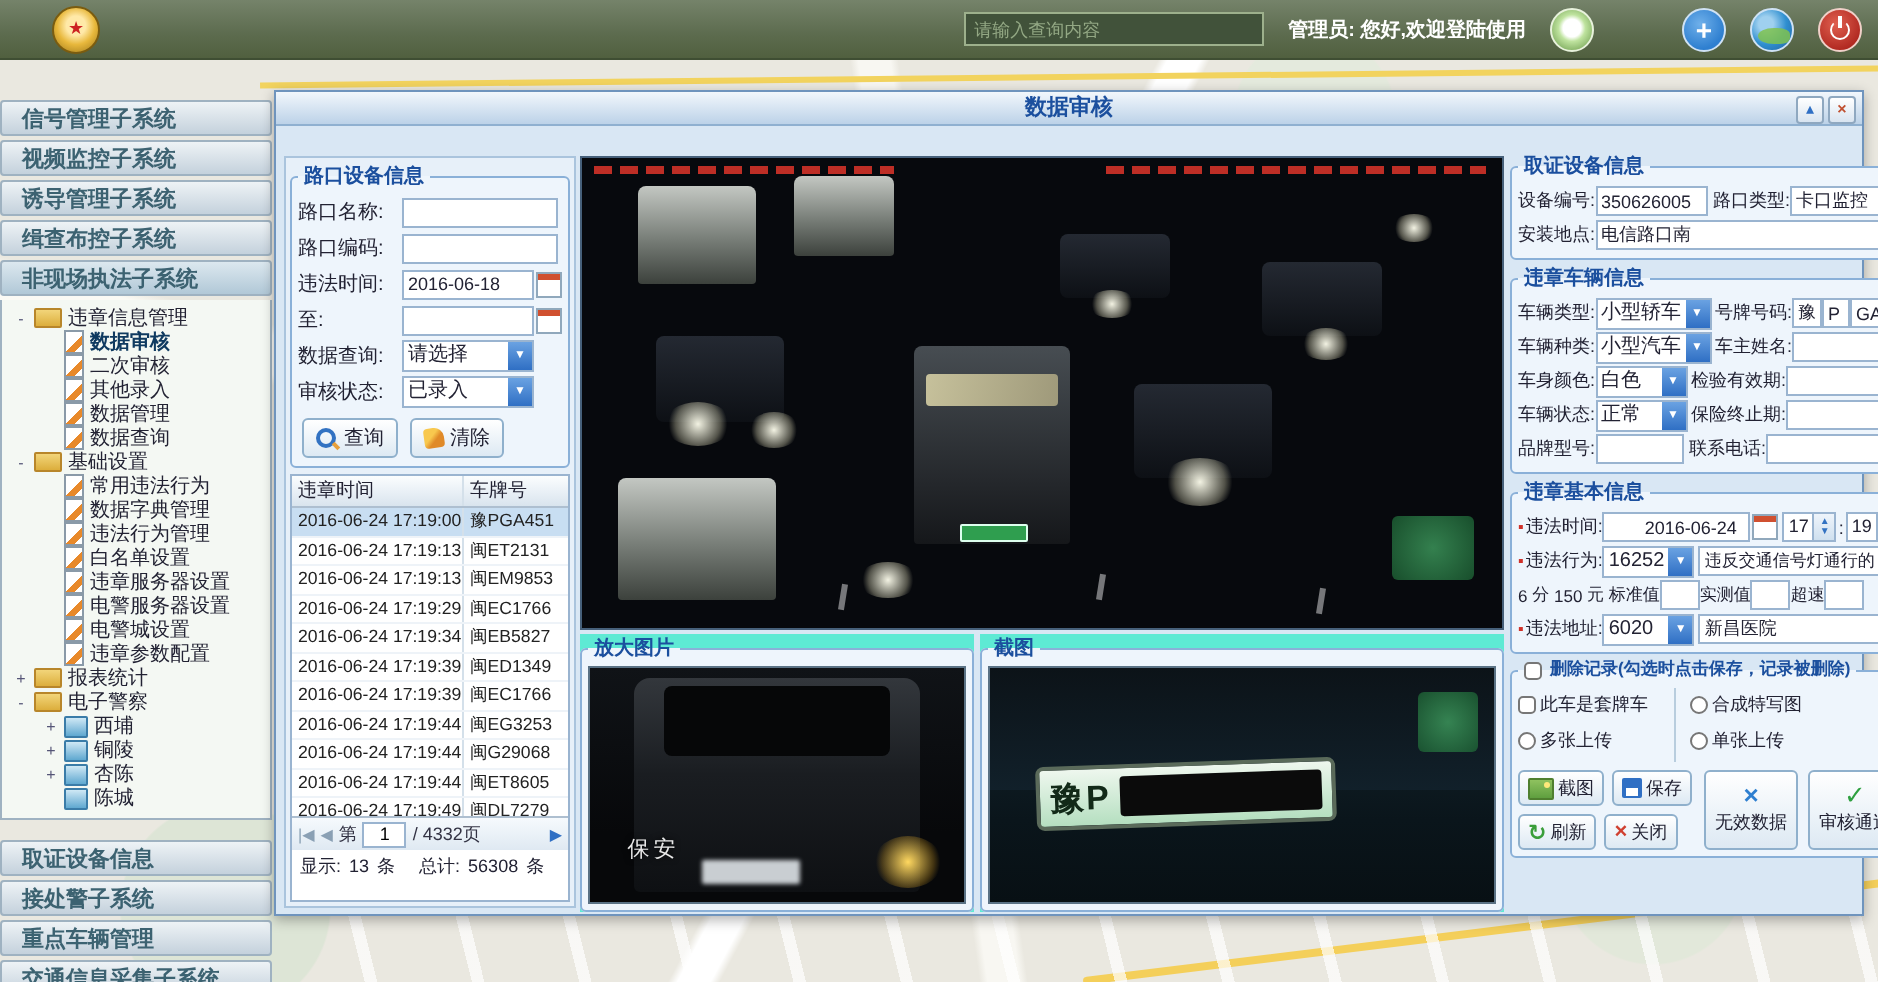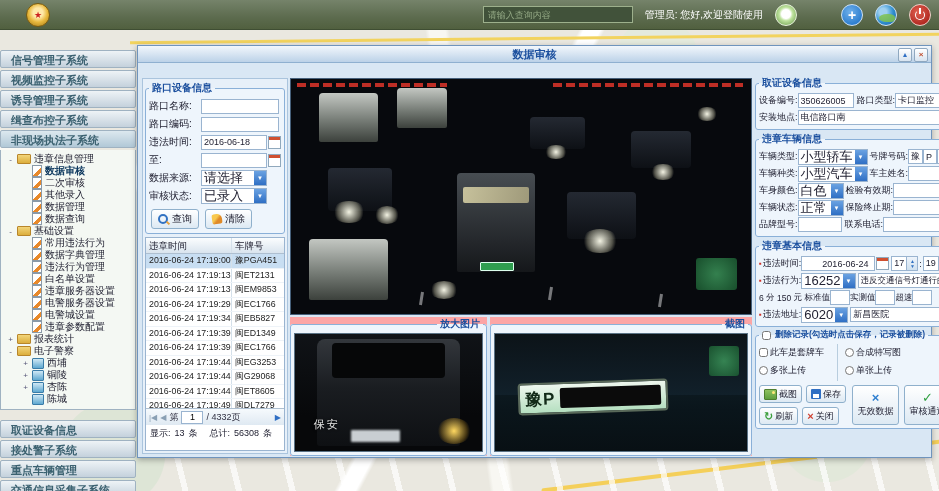--- a/index.html
+++ b/index.html
@@ -22,21 +22,21 @@
   .hdr{position:absolute;left:0;top:0;width:939px;height:30px;display:flex;align-items:center;
        background:linear-gradient(#75836a,#5c6b4e 60%,#51603f);border-bottom:1px solid #3f4e33;box-sizing:border-box;padding:0 8px;z-index:40;}
   .badge{width:22px;height:22px;border-radius:50%;flex:none;margin-left:18px;
        background:radial-gradient(circle at 50% 40%,#ffe9a8 0 28%,#e8b83c 55%,#9a7418 100%);
        border:1px solid #7a5c10;display:flex;align-items:center;justify-content:center;color:#c22;font-size:9px;}
   .hdr-title{color:#fff;font-size:15px;font-weight:bold;letter-spacing:3px;margin-left:14px;text-shadow:0 1px 1px #3a4a2c;}
   .hdr-right{margin-left:auto;display:flex;align-items:center;gap:12px;}
   .hdr-search{width:140px;height:15px;background:#41523a;border:1px solid #9db08c;color:#d8e6c8;
        font-size:9px;padding:0 4px;font-family:inherit;}
   .hdr-search::placeholder{color:#93a884;}
-  .welcome{color:#fff;font-size:10px;white-space:nowrap;}
+  .welcome{color:#fff;font-size:10px;white-space:nowrap;font-weight:bold;}
   .hicon{width:20px;height:20px;border-radius:50%;flex:none;display:flex;align-items:center;justify-content:center;cursor:pointer;}
   .h-recycle{background:radial-gradient(circle at 50% 45%,#ffffff 0 30%,#bfe39f 45%,#5f9140 100%);border:1px solid #e8f2dc;}
   .h-apps{border-radius:2px;display:grid;grid-template-columns:8px 8px;grid-template-rows:8px 8px;gap:2px;background:none;}
   .h-apps span{display:block;border-radius:1px;}
   .h-apps .q1{background:#3aa0d8;}.h-apps .q2{background:#7fc24f;}.h-apps .q3{background:#2f7fc0;}.h-apps .q4{background:#9fd468;}
   .h-plus{background:radial-gradient(circle at 40% 35%,#6fb0ea,#2e7fd0 70%);color:#fff;font-size:14px;font-weight:bold;border:1px solid #cfe2f4;}
   .h-globe{background:radial-gradient(circle at 35% 35%,#9fd0ef 0 20%,#2f8fd0 55%,#1f5f9f 100%);border:1px solid #cfe2f4;position:relative;overflow:hidden;}
   .h-globe::after{content:"";position:absolute;left:3px;top:9px;width:16px;height:8px;background:#7fc24f;border-radius:50% 40% 30% 50%;opacity:.85;}
   .h-power{background:radial-gradient(circle at 40% 35%,#e06050,#b02820 75%);border:1px solid #f0d0c8;position:relative;}
   .h-power::before{content:"";position:absolute;left:5px;top:5.5px;width:8px;height:8px;border:1.6px solid #fff;border-radius:50%;border-top-color:transparent;}
@@ -74,21 +74,21 @@
   legend{color:#1b4f9e;font-weight:bold;font-size:10px;padding:0 3px;}
   
   .left-panel{position:absolute;left:4px;top:16px;width:146px;bottom:3px;box-sizing:border-box;
        background:#e7f0f9;border:1px solid #aac4dd;padding:2px;display:flex;flex-direction:column;}
   .frow{display:flex;align-items:center;height:18px;font-size:10px;color:#223;}
   .frow .lbl{width:52px;flex:none;}
   .inp{height:13px;border:1px solid #9ab4d0;background:#fff;font-size:9px;padding:0 2px;color:#223;font-family:inherit;min-width:0;box-sizing:content-box;}
   .i-cal{width:11px;height:11px;background:#fff;border:1px solid #90a8bc;position:relative;flex:none;margin-left:1px;cursor:pointer;}
   .i-cal::before{content:"";position:absolute;left:0;top:0;right:0;height:3px;background:#d05030;}
   .sel{display:inline-flex;height:14px;border:1px solid #9ab4d0;background:#fff;cursor:pointer;}
-  .sel .v{padding:0 2px;font-size:13px;line-height:14px;min-width:28px;white-space:nowrap;}
+  .sel .v{padding:0 2px;font-size:10px;line-height:14px;min-width:28px;white-space:nowrap;}
   .sel .ar{width:12px;background:linear-gradient(#6aa2e2,#2f6fc4);color:#fff;font-size:6px;display:flex;align-items:center;justify-content:center;}
   .btnrow{display:flex;gap:6px;margin:4px 0 1px 2px;}
   .btn{display:inline-flex;align-items:center;gap:3px;height:18px;padding:0 6px;cursor:pointer;
        background:linear-gradient(#ffffff,#dde9f3);border:1px solid #8fb0cc;border-radius:3px;font-size:10px;color:#223;white-space:nowrap;}
   .i-mag{position:relative;width:11px;height:11px;flex:none;}
   .i-mag::before{content:"";position:absolute;left:0;top:0;width:6px;height:6px;border:2px solid #3272c2;border-radius:50%;}
   .i-mag::after{content:"";position:absolute;left:8px;top:8px;width:4px;height:2px;background:#e8a03c;transform:rotate(45deg);}
   .i-clean{width:10px;height:10px;flex:none;background:linear-gradient(135deg,#f8c84e 40%,#e08a28 60%);border-radius:2px 5px 2px 2px;transform:rotate(-8deg);}
   
   .grid{margin-top:3px;border:1px solid #9ab4d0;background:#fff;flex:1;display:flex;flex-direction:column;overflow:hidden;}
@@ -107,21 +107,21 @@
   .v-sh{position:absolute;}
   .glow{position:absolute;border-radius:50%;background:radial-gradient(circle,rgba(255,255,238,.95),rgba(255,250,210,.3) 55%,transparent 72%);}
   .van{background:linear-gradient(180deg,#c3c7c2,#777d77 55%,#3c413c);border-radius:4px 4px 2px 2px;}
   .car{background:linear-gradient(180deg,#242932,#0d1015);border-radius:4px;}
   .bus{background:linear-gradient(180deg,#474d52,#24272b 70%,#15171a);border-radius:4px 4px 2px 2px;}
   .bus::before{content:"";position:absolute;left:8%;top:14%;right:8%;height:16%;background:linear-gradient(90deg,#e8e0b0,#b8b088);opacity:.8;border-radius:2px;}
   .gplate{position:absolute;background:#2f9e4f;border:1px solid #dfe;border-radius:1px;}
   .redmark{position:absolute;height:4px;background:repeating-linear-gradient(90deg,#d23228 0 9px,transparent 9px 13px);opacity:.9;}
   .lane{position:absolute;width:3px;height:13px;background:rgba(255,255,255,.45);transform:rotate(9deg);}
   .gsign{position:absolute;background:radial-gradient(circle,#3f9e5f,#1c5f33);opacity:.8;border-radius:3px;}
-  .mediafs{position:absolute;box-sizing:border-box;background:#fca5a5;text-align:right;}
+  .mediafs{position:absolute;box-sizing:border-box;background:#5eead4;}
   .zoomfs{left:152px;top:255px;width:197px;height:139px;}
   .snapfs{left:352px;top:255px;width:262px;height:139px;}
   .mediafs fieldset{height:100%;box-sizing:border-box;display:flex;flex-direction:column;}
   .media-img{flex:1;position:relative;overflow:hidden;border:1px solid #5a7285;}
   .zoom-img{background:linear-gradient(180deg,#101317,#07080a 70%);}
   .van-body{position:absolute;left:12%;top:4%;width:76%;height:92%;background:linear-gradient(180deg,#33373c,#1a1d21 45%,#0e1013);border-radius:8px 8px 3px 3px;}
   .van-shield{position:absolute;left:20%;top:8%;width:60%;height:30%;background:#060708;border-radius:4px;}
   .van-plate{position:absolute;left:30%;bottom:8%;width:26%;height:10%;background:#c9ced2;filter:blur(1px);border-radius:1px;}
   .fog{position:absolute;right:6%;bottom:6%;width:34px;height:26px;background:radial-gradient(circle,#ffd860,rgba(240,180,40,.25) 60%,transparent 75%);border-radius:50%;}
   .secu{position:absolute;left:10%;bottom:16%;color:#e8e8e8;font-size:11px;letter-spacing:2px;text-shadow:0 0 3px #000;}
@@ -362,21 +362,21 @@
             <span class="lbl">违法时间:</span>
           <input class="inp" style="width: 60px;" value="2016-06-18">
           <span class="i-cal"></span>
           </div>
         <div class="frow">
             <span class="lbl">至:</span>
           <input class="inp" style="width: 60px;">
           <span class="i-cal"></span>
           </div>
         <div class="frow">
-            <span class="lbl">数据来源:</span>
+            <span class="lbl">数据查询:</span>
           <span class="sel">
               <span class="v" style="width:48px">请选择</span>
               <span class="ar">▼</span>
             </span>
           </div>
         <div class="frow">
             <span class="lbl">审核状态:</span>
           <span class="sel">
               <span class="v" style="width:48px">已录入</span>
               <span class="ar">▼</span>

